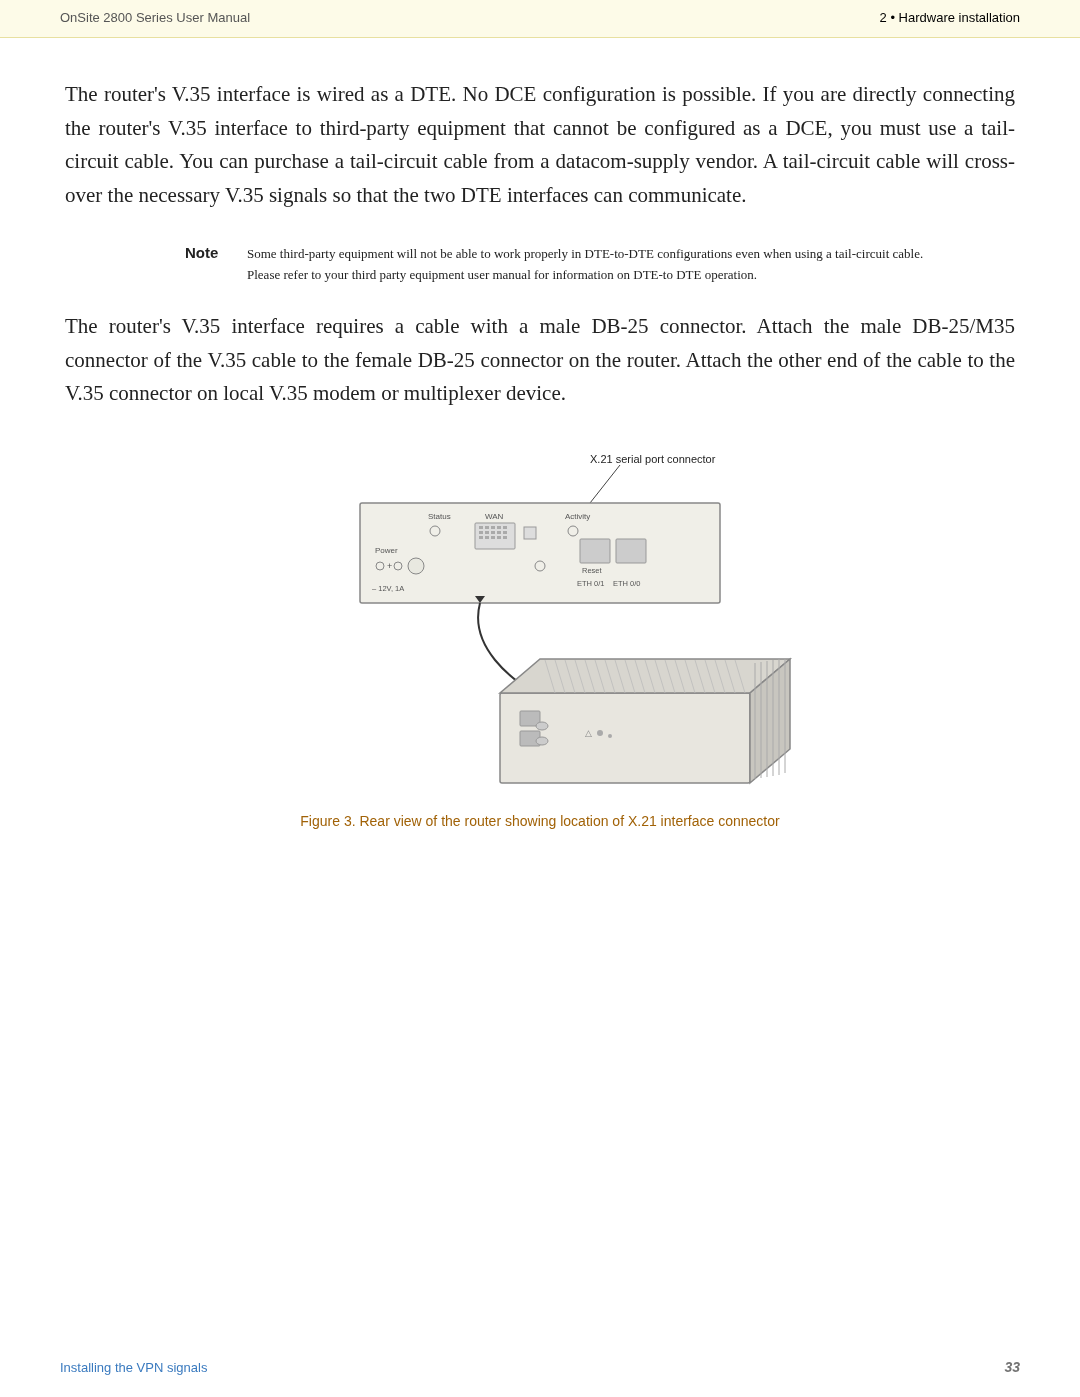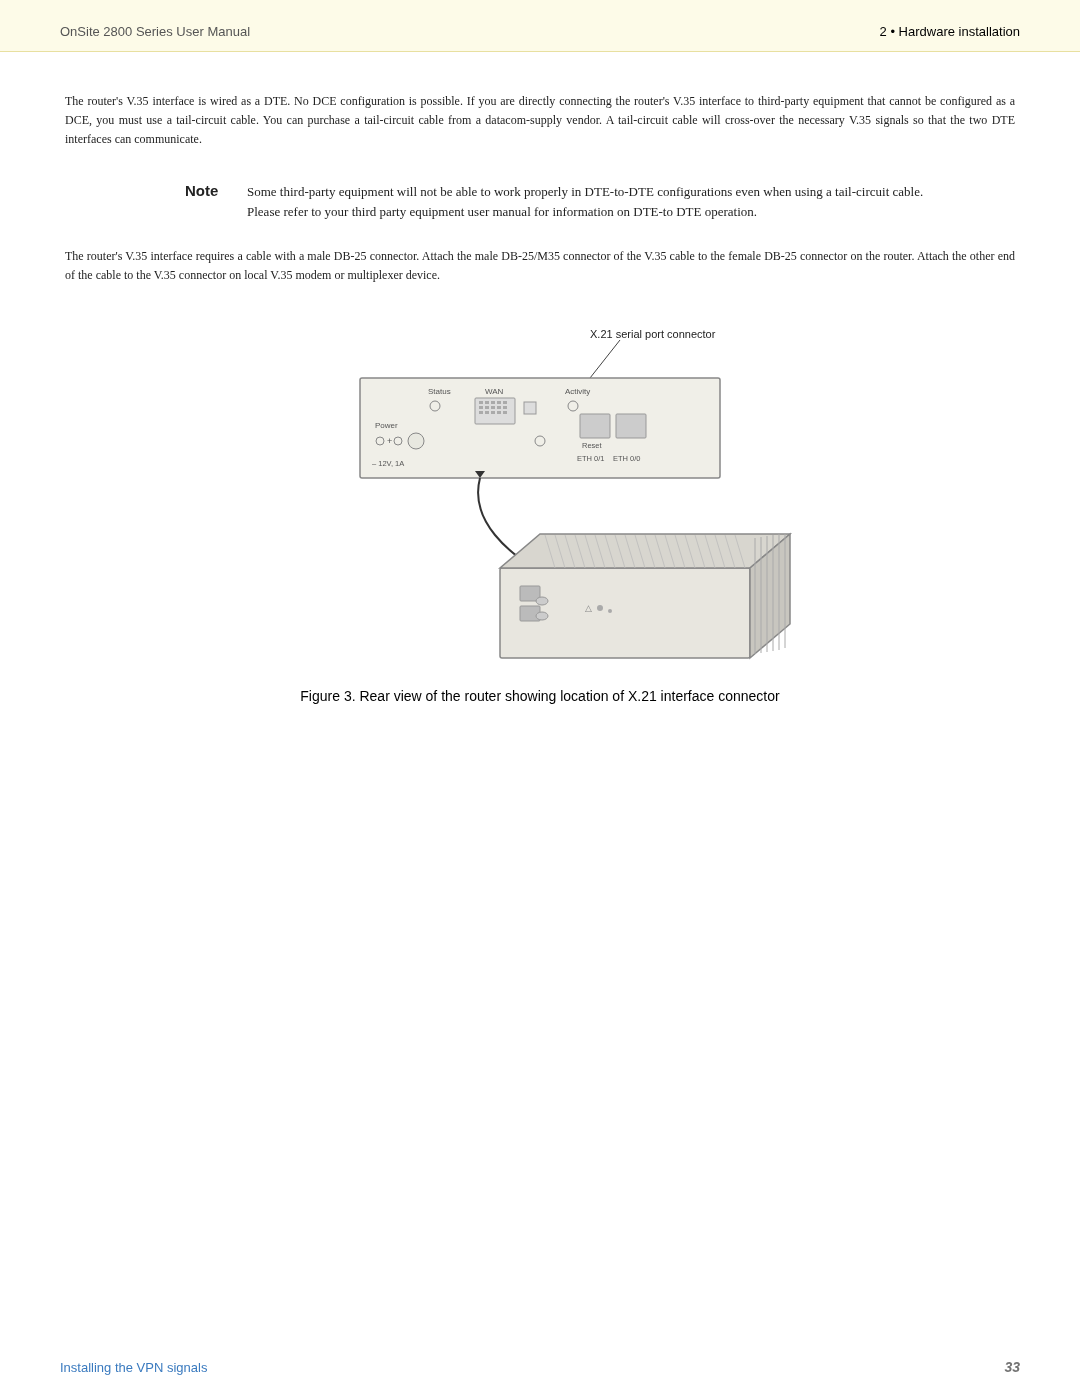--- a/index.html
+++ b/index.html
@@ -11,21 +11,21 @@
       font-size: 15px;
       color: #222222;
       position: relative;
       overflow: hidden;
     }
 
     .page-header {
       display: flex;
       justify-content: space-between;
       align-items: center;
-      padding: 24px 60px 12px 60px;
+      padding: 10px 60px 12px 60px;
       background: #fdfbe8;
       border-bottom: 1px solid #e8e0a0;
     }
 
     .header-left {
       font-size: 13px;
       color: #555;
       font-family: Arial, sans-serif;
     }
 
@@ -34,21 +34,21 @@
       font-weight: normal;
       color: #000;
       font-family: Arial, sans-serif;
     }
 
     .page-content {
       padding: 40px 65px 40px 65px;
     }
 
     .body-text {
-      font-size: 12px;
+      font-size: 21px;
       line-height: 1.6;
       color: #222;
       margin-bottom: 22px;
       text-align: justify;
     }
 
     .note-block {
       display: flex;
       align-items: flex-start;
       margin: 32px 60px 24px 120px;
@@ -84,21 +84,21 @@
 
     .figure-container {
       display: flex;
       flex-direction: column;
       align-items: center;
       margin: 30px 0 20px 0;
     }
 
     .figure-caption {
       font-size: 14px;
-      color: #000000;
+      color: #a16207;
       text-align: center;
       margin-top: 12px;
       font-family: Arial, sans-serif;
     }
 
     .page-footer {
       position: absolute;
       bottom: 22px;
       left: 0;
       right: 0;

